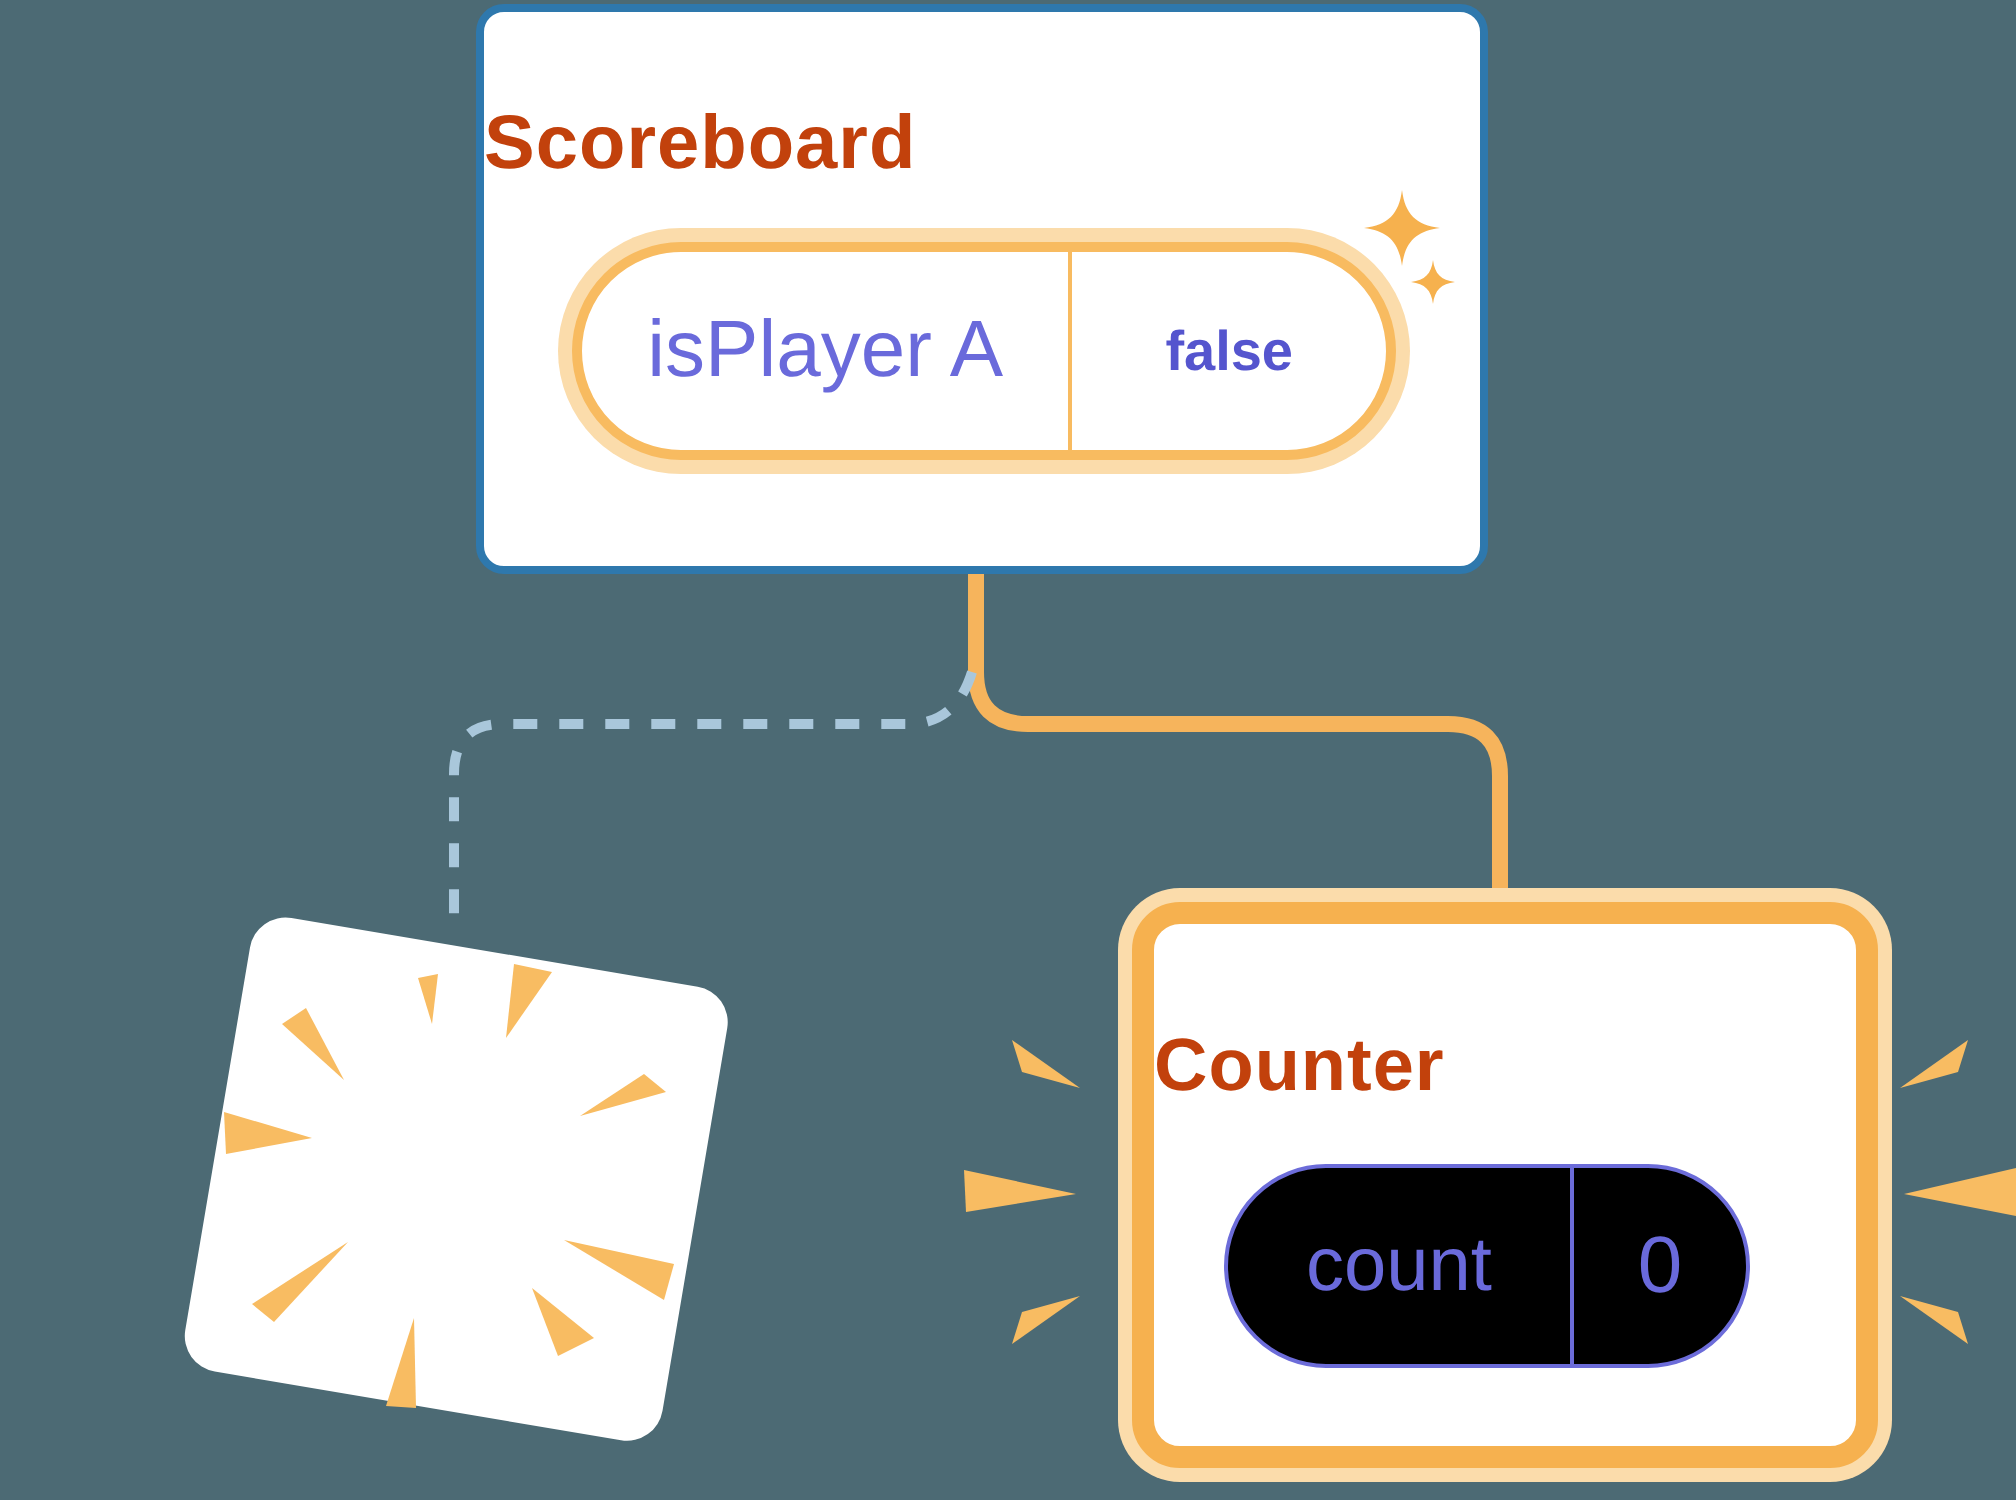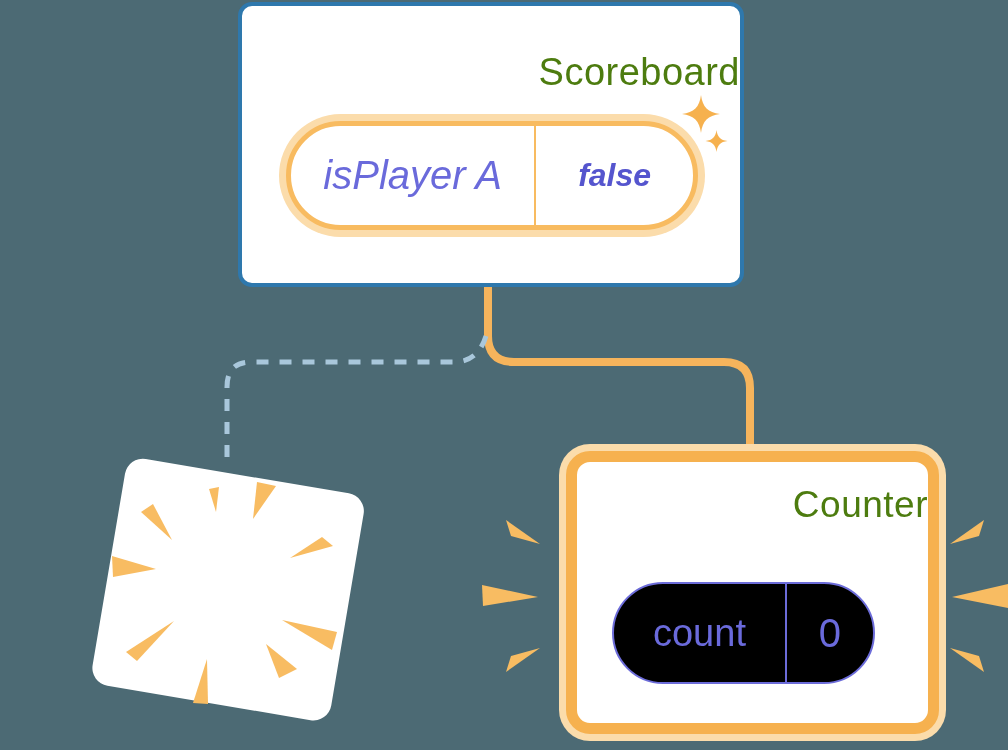--- a/index.html
+++ b/index.html
@@ -10,49 +10,49 @@
   }
   svg.layer { position:absolute; left:0; top:0; width:1008px; height:750px; }
 
   
   .scoreboard-card {
     position:absolute; left:238px; top:2px; width:506px; height:285px;
     box-sizing:border-box; background:#ffffff;
     border:4px solid #2E78AD; border-radius:14px; z-index:4;
   }
   .card-title {
-    color:#4d7c0f; font-size:38px; font-weight:400;
-    text-align:right; line-height:40px; letter-spacing:0.5px;
+    color:#c2410c; font-size:38px; font-weight:700;
+    text-align:left; line-height:40px; letter-spacing:0.5px;
   }
   .scoreboard-card .card-title { margin-top:46px; }
 
   .state-pill-highlight {
     position:absolute; left:44px; top:115px; width:412px; height:109px;
     box-sizing:border-box; background:#ffffff;
     border:5px solid #F8BB60; border-radius:60px;
     box-shadow:0 0 0 7px #FBDCAB;
-    display:flex; overflow:hidden;font-style:italic;
+    display:flex; overflow:hidden;
   }
   .state-pill-highlight .pill-key {
     flex:0 0 60.5%; display:flex; align-items:center; justify-content:center;
     font-size:40px; color:#6A6ADB; border-right:2px solid #F8BB60;
   }
   .state-pill-highlight .pill-val {
     flex:1; display:flex; align-items:center; justify-content:center;
-    font-size:32px; font-weight:bold; color:#5555CE;
+    font-size:28px; font-weight:bold; color:#5555CE;
   }
 
   
   .counter-card {
     position:absolute; left:566px; top:451px; width:373px; height:283px;
     box-sizing:border-box; background:#ffffff;
     border:11px solid #F6B14F; border-radius:24px;
     box-shadow:0 0 0 7px #FBDCAB; z-index:3;
   }
-  .counter-card .card-title { margin-top:24px; line-height:38px; font-size:37px; }
+  .counter-card .card-title { margin-top:52px; line-height:38px; font-size:37px; }
   .count-pill {
     position:absolute; left:35px; top:120px; width:263px; height:102px;
     box-sizing:border-box; background:#000000;
     border:2.5px solid #6C6CD9; border-radius:60px;
     display:flex; overflow:hidden;
   }
   .count-pill .pill-key {
     flex:0 0 66%; display:flex; align-items:center; justify-content:center;
     font-size:38px; color:#6A6ADB; border-right:2px solid #6C6CD9;
   }

